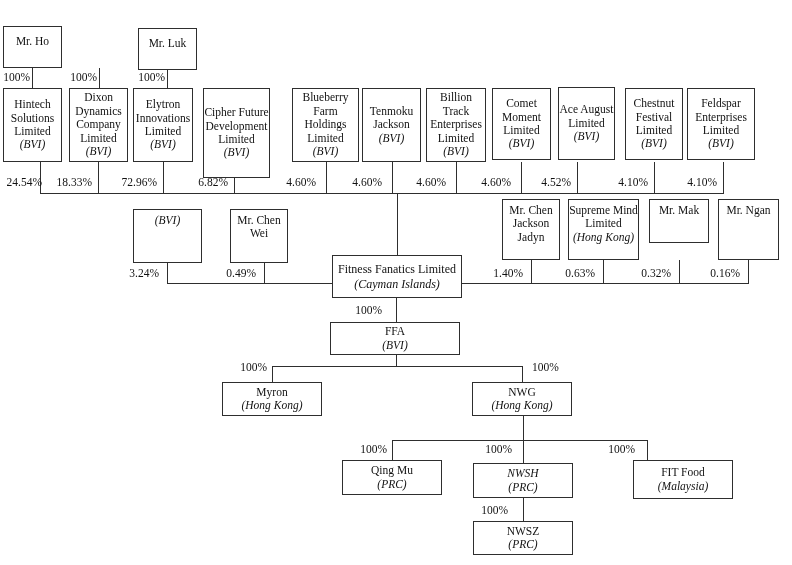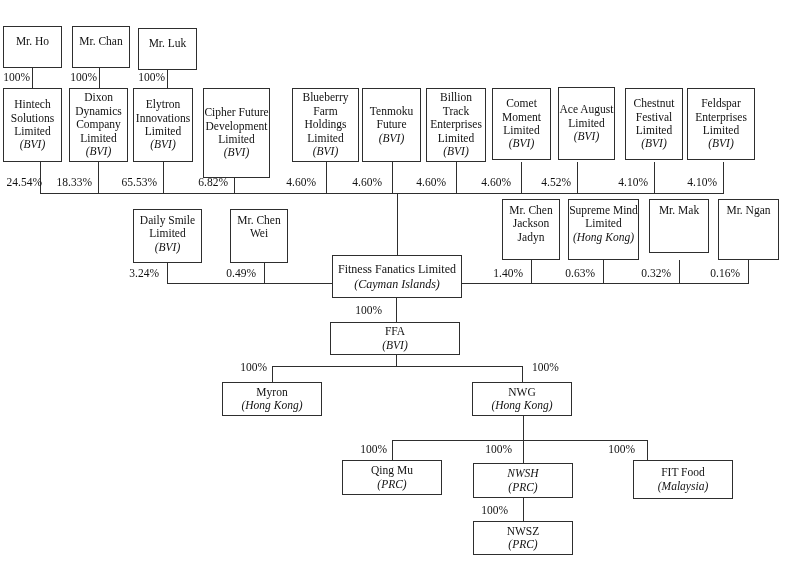--- a/index.html
+++ b/index.html
@@ -64,21 +64,21 @@
   <div class="vline" style="left:392px;top:440px;height:20px"></div>
   <div class="vline" style="left:647px;top:440px;height:20px"></div>
   <div class="vline" style="left:523px;top:498px;height:23px"></div>
 
   <div class="pct" style="left:-10px;top:71px;width:40px">100%</div>
   <div class="pct" style="left:57px;top:71px;width:40px">100%</div>
   <div class="pct" style="left:125px;top:71px;width:40px">100%</div>
 
   <div class="pct" style="left:-6px;top:176px;width:48px">24.54%</div>
   <div class="pct" style="left:44px;top:176px;width:48px">18.33%</div>
-  <div class="pct" style="left:109px;top:176px;width:48px">65.53%</div>
+  <div class="pct" style="left:109px;top:176px;width:48px">72.96%</div>
   <div class="pct" style="left:180px;top:176px;width:48px">6.82%</div>
   <div class="pct" style="left:268px;top:176px;width:48px">4.60%</div>
   <div class="pct" style="left:334px;top:176px;width:48px">4.60%</div>
   <div class="pct" style="left:398px;top:176px;width:48px">4.60%</div>
   <div class="pct" style="left:463px;top:176px;width:48px">4.60%</div>
   <div class="pct" style="left:523px;top:176px;width:48px">4.52%</div>
   <div class="pct" style="left:600px;top:176px;width:48px">4.10%</div>
   <div class="pct" style="left:669px;top:176px;width:48px">4.10%</div>
 
   <div class="pct" style="left:115px;top:267px;width:44px">3.24%</div>
@@ -92,23 +92,20 @@
   <div class="pct" style="left:227px;top:361px;width:40px">100%</div>
   <div class="pct pct-l" style="left:532px;top:361px;width:40px">100%</div>
   <div class="pct" style="left:347px;top:443px;width:40px">100%</div>
   <div class="pct" style="left:472px;top:443px;width:40px">100%</div>
   <div class="pct" style="left:595px;top:443px;width:40px">100%</div>
   <div class="pct" style="left:468px;top:504px;width:40px">100%</div>
 
   <div class="node pt8" style="left:3px;top:26px;width:59px;height:42px">
     <span>Mr. Ho</span>
   </div>
-  <div class="node pt8" style="left:72px;top:26px;width:58px;height:42px">
-    <span>Mr. Chan</span>
-  </div>
   <div class="node pt8" style="left:138px;top:28px;width:59px;height:42px">
     <span>Mr. Luk</span>
   </div>
 
   <div class="node" style="left:3px;top:88px;width:59px;height:74px">
     <span>Hintech Solutions Limited</span>
     <span class="jur">(BVI)</span>
   </div>
   <div class="node" style="left:69px;top:88px;width:59px;height:74px">
     <span>Dixon Dynamics Company Limited</span>
@@ -120,21 +117,21 @@
   </div>
   <div class="node" style="left:203px;top:88px;width:67px;height:90px">
     <span>Cipher Future Development Limited</span>
     <span class="jur">(BVI)</span>
   </div>
   <div class="node" style="left:292px;top:88px;width:67px;height:74px">
     <span>Blueberry Farm Holdings Limited</span>
     <span class="jur">(BVI)</span>
   </div>
   <div class="node" style="left:362px;top:88px;width:59px;height:74px">
-    <span>Tenmoku Future</span>
+    <span>Tenmoku Jackson</span>
     <span class="jur">(BVI)</span>
   </div>
   <div class="node" style="left:426px;top:88px;width:60px;height:74px">
     <span>Billion Track Enterprises Limited</span>
     <span class="jur">(BVI)</span>
   </div>
   <div class="node" style="left:492px;top:88px;width:59px;height:72px">
     <span>Comet Moment Limited</span>
     <span class="jur">(BVI)</span>
   </div>
@@ -145,34 +142,33 @@
   <div class="node" style="left:625px;top:88px;width:58px;height:72px">
     <span>Chestnut Festival Limited</span>
     <span class="jur">(BVI)</span>
   </div>
   <div class="node" style="left:687px;top:88px;width:68px;height:72px">
     <span>Feldspar Enterprises Limited</span>
     <span class="jur">(BVI)</span>
   </div>
 
   <div class="node ta" style="left:133px;top:209px;width:69px;height:54px">
-    <span>Daily Smile Limited</span>
     <span class="jur">(BVI)</span>
   </div>
   <div class="node ta" style="left:230px;top:209px;width:58px;height:54px">
     <span>Mr. Chen Wei</span>
   </div>
   <div class="node ta" style="left:502px;top:199px;width:58px;height:61px">
     <span>Mr. Chen Jackson Jadyn</span>
   </div>
   <div class="node ta" style="left:568px;top:199px;width:71px;height:61px">
     <span>Supreme Mind Limited</span>
     <span class="jur">(Hong Kong)</span>
   </div>
-  <div class="node ta" style="left:649px;top:199px;width:60px;height:54px">
+  <div class="node ta" style="left:649px;top:199px;width:60px;height:44px">
     <span>Mr. Mak</span>
   </div>
   <div class="node ta" style="left:718px;top:199px;width:61px;height:61px">
     <span>Mr. Ngan</span>
   </div>
 
   <div class="node" style="left:332px;top:255px;width:130px;height:43px;font-size:12px">
     <span>Fitness Fanatics Limited</span>
     <span class="jur">(Cayman Islands)</span>
   </div>

